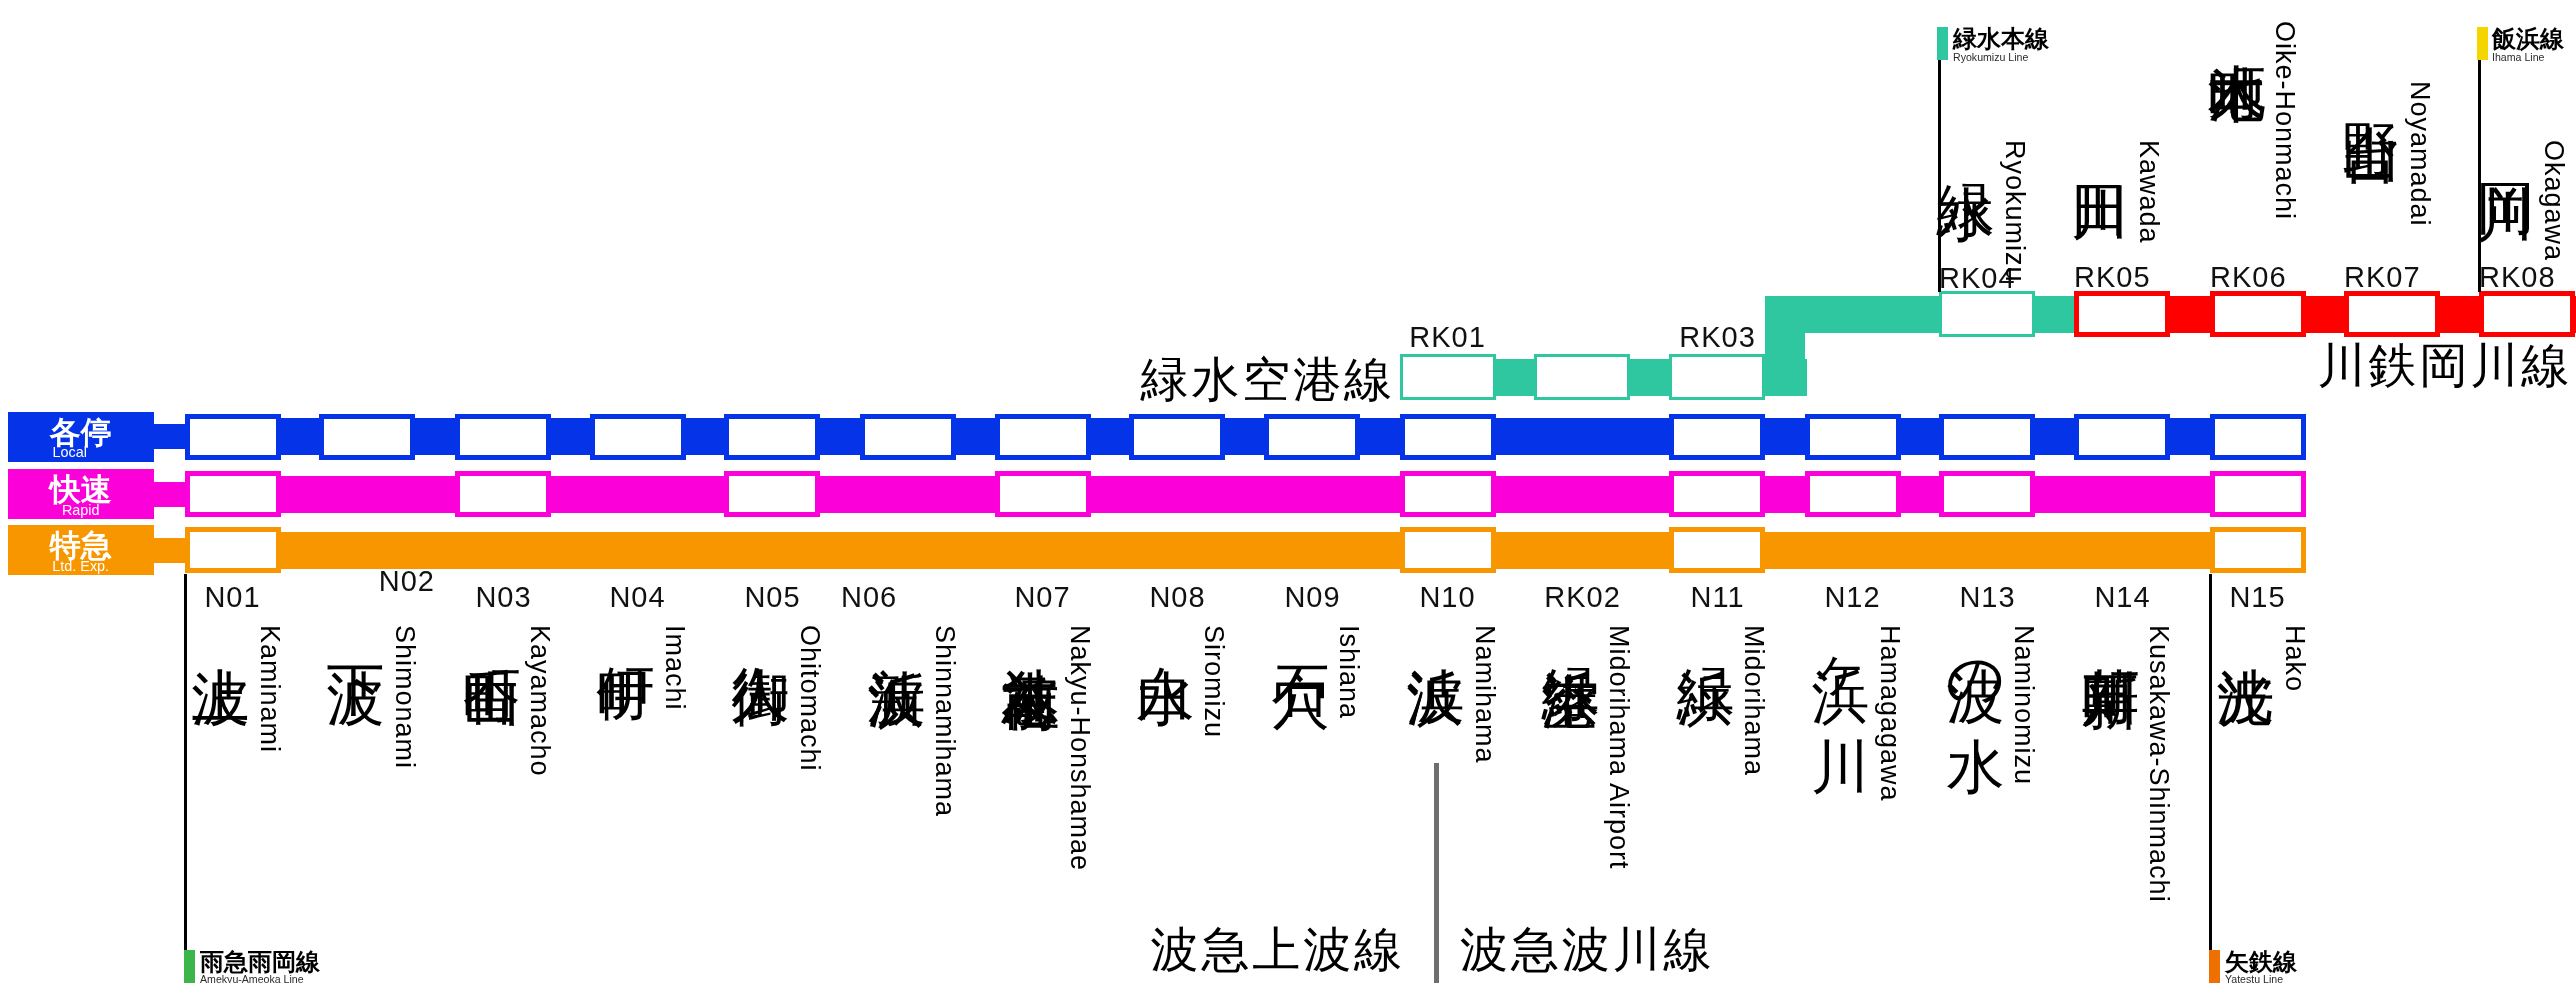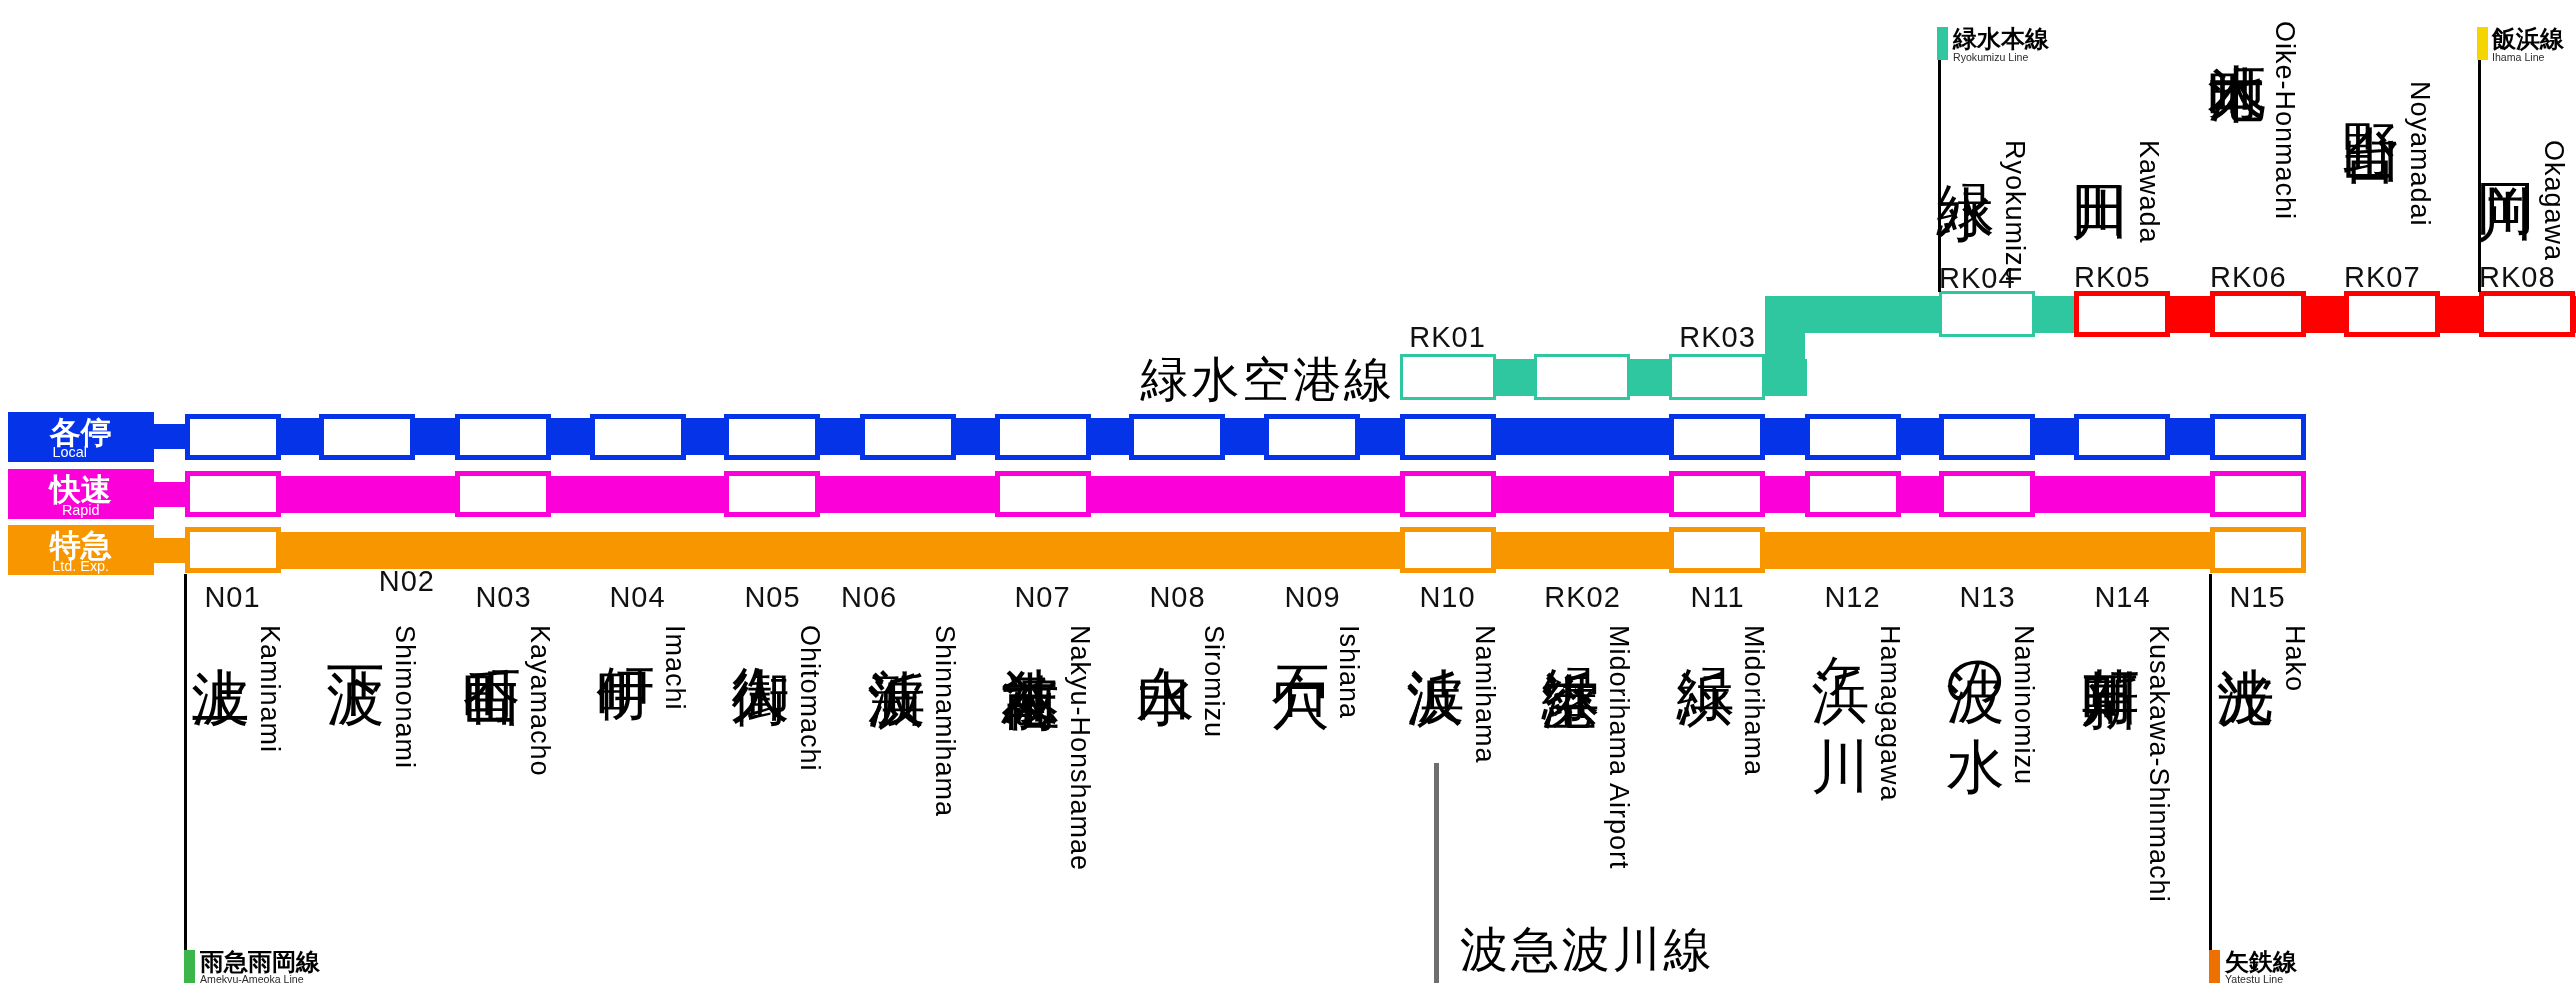--- a/index.html
+++ b/index.html
@@ -151,16 +151,18 @@
     <div class="abs linelabel-sub" style="left: 2492px; top: 52px;">Ihama Line</div>
     <div class="abs " style="left: 184px; top: 574px; width: 2.9px; height: 376px; background: rgb(0, 0, 0);"></div>
     <div class="abs " style="left: 184px; top: 950px; width: 10.6px; height: 33px; background: rgb(60, 181, 74);"></div>
     <div class="abs linelabel-title" style="left: 200px; top: 950px;">雨急雨岡線</div>
     <div class="abs linelabel-sub" style="left: 200px; top: 974px;">Amekyu-Ameoka Line</div>
     <div class="abs " style="left: 2209px; top: 574px; width: 2.9px; height: 376px; background: rgb(0, 0, 0);"></div>
     <div class="abs " style="left: 2209px; top: 950px; width: 10.6px; height: 33px; background: rgb(238, 112, 0);"></div>
     <div class="abs linelabel-title" style="left: 2225px; top: 950px;">矢鉄線</div>
     <div class="abs linelabel-sub" style="left: 2225px; top: 974px;">Yatestu Line</div>
     <div class="abs biglabel" style="top: 356px; font-size: 48px; right: 1181px; margin-left: 16px;">緑水空港線</div>
+    <div class="abs biglabel" style="top: 342px; font-size: 48px; right: 3.8px;">川鉄岡川線</div>
+    <div class="abs biglabel" style="top: 926px; font-size: 48px; right: 1171px;">波急上波線</div>
     <div class="abs biglabel" style="top: 926px; font-size: 48px; left: 1460px;">波急波川線</div>
     <div class="abs " style="left: 1434px; top: 763px; width: 4.8px; height: 220px; background: rgb(110, 110, 110);"></div>
   </div>
 
 
 </body></html>

